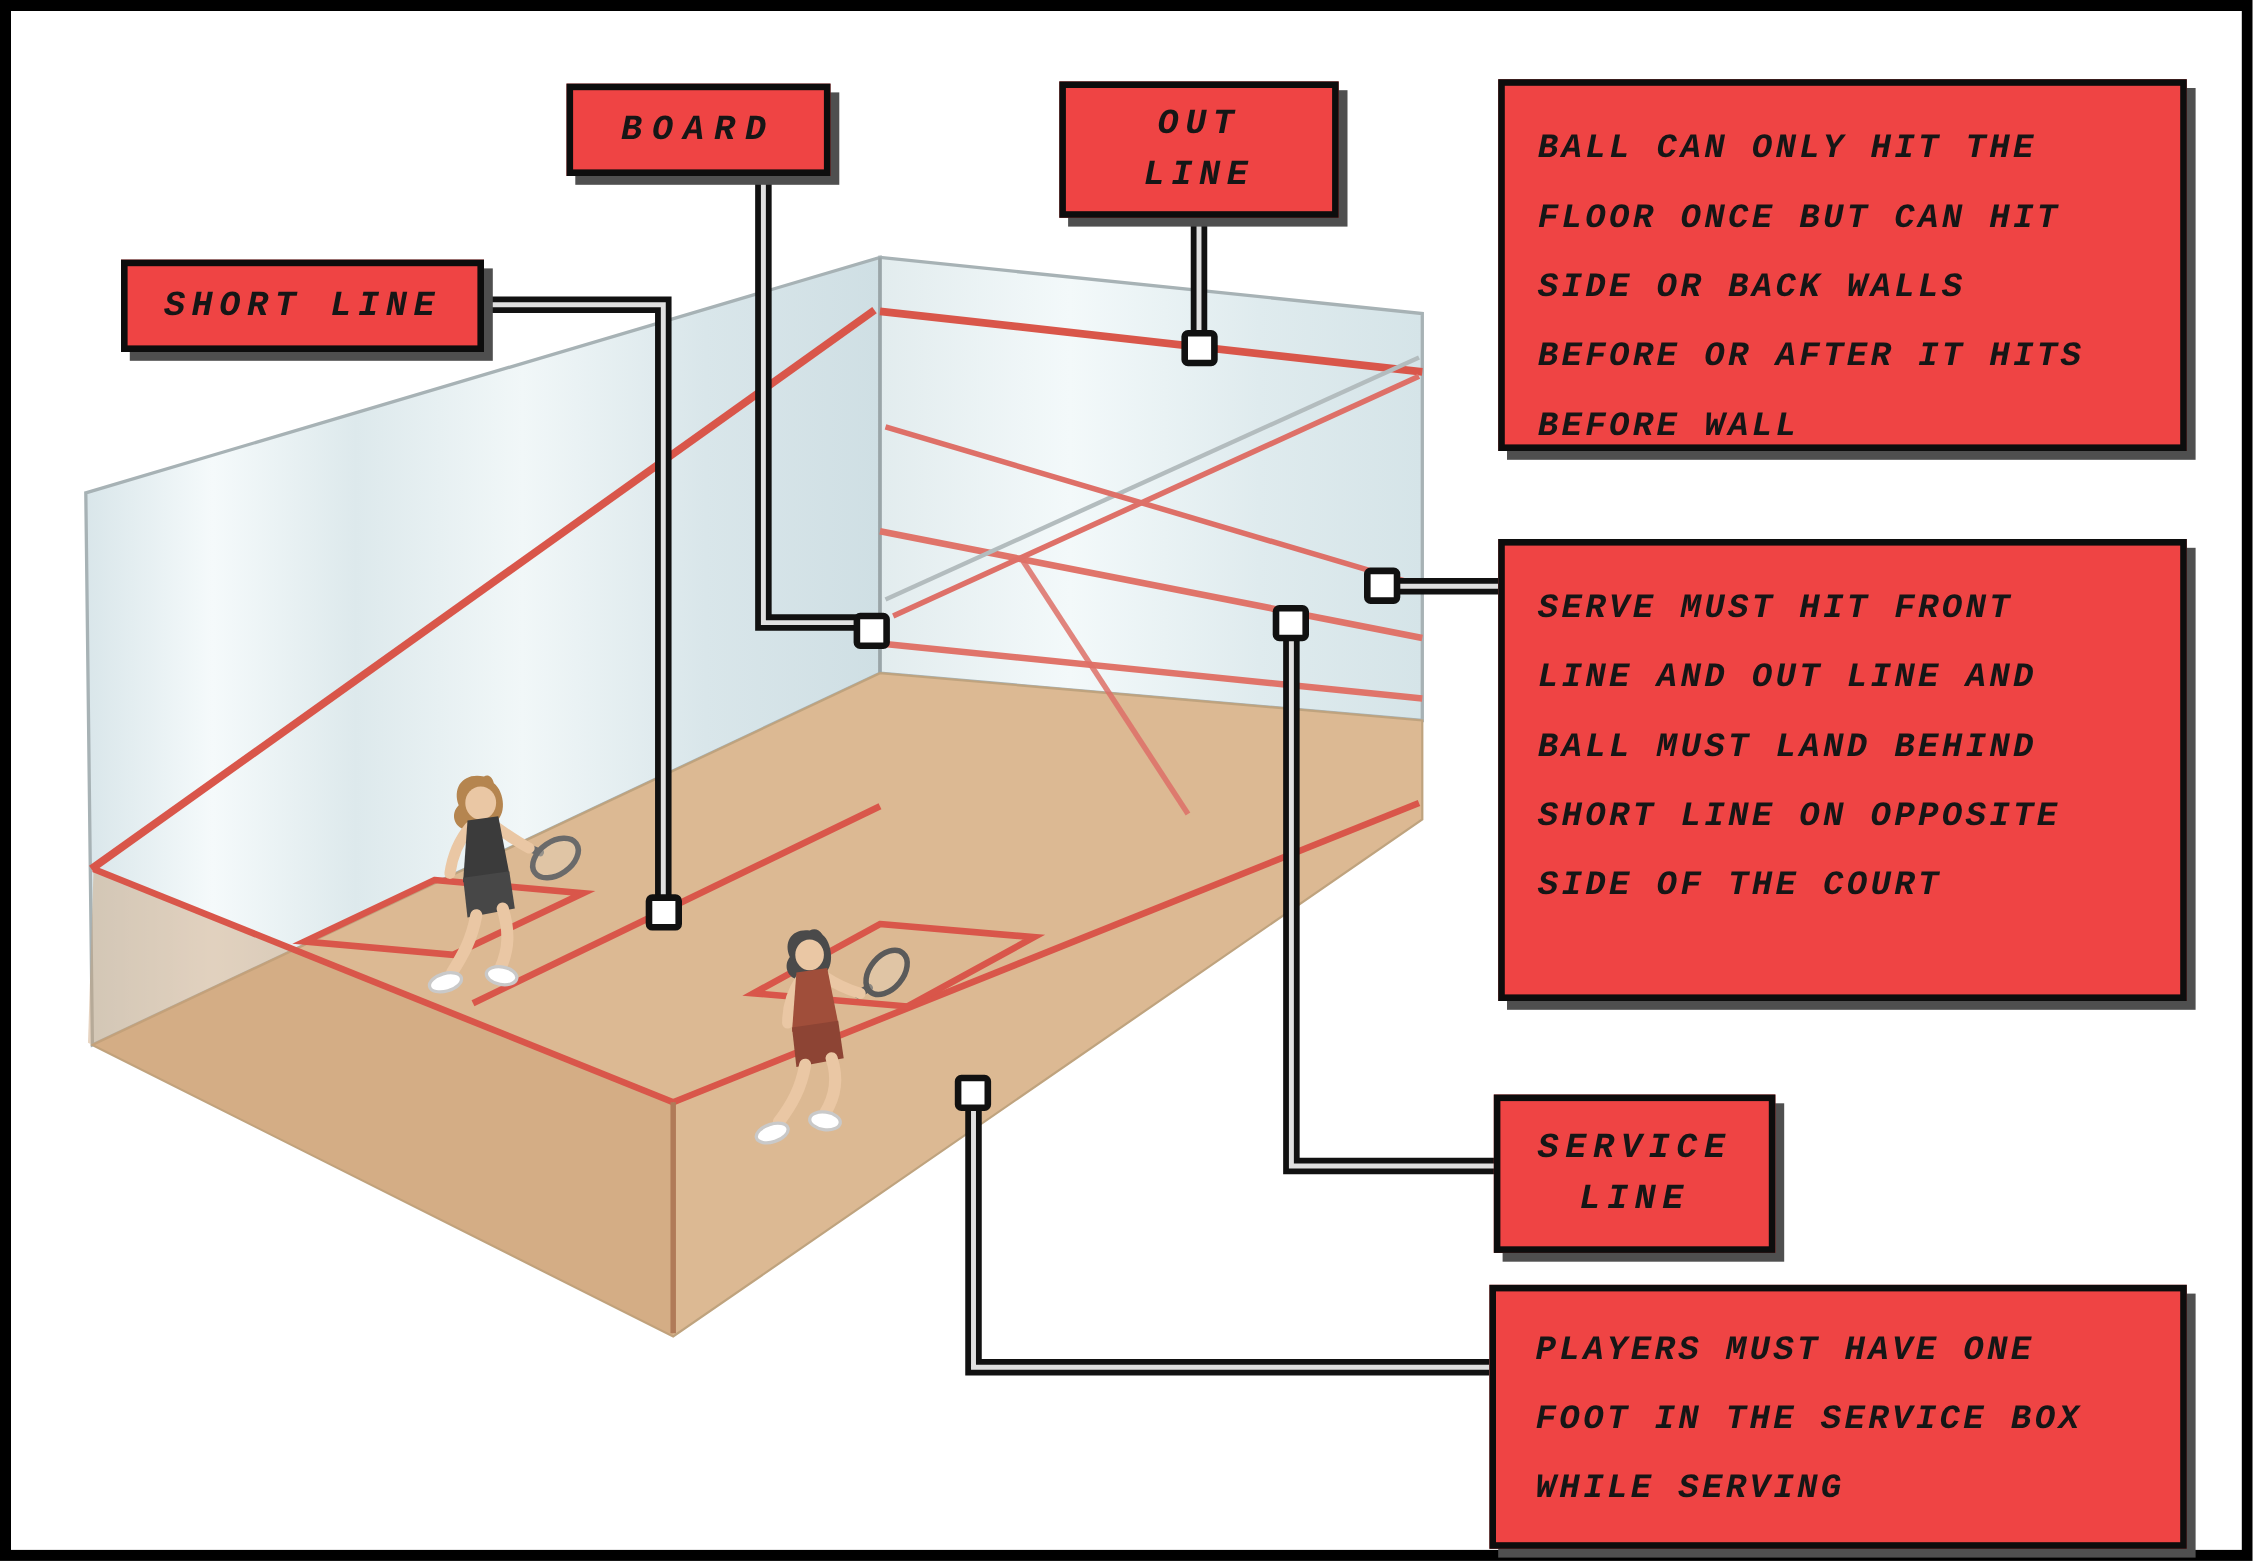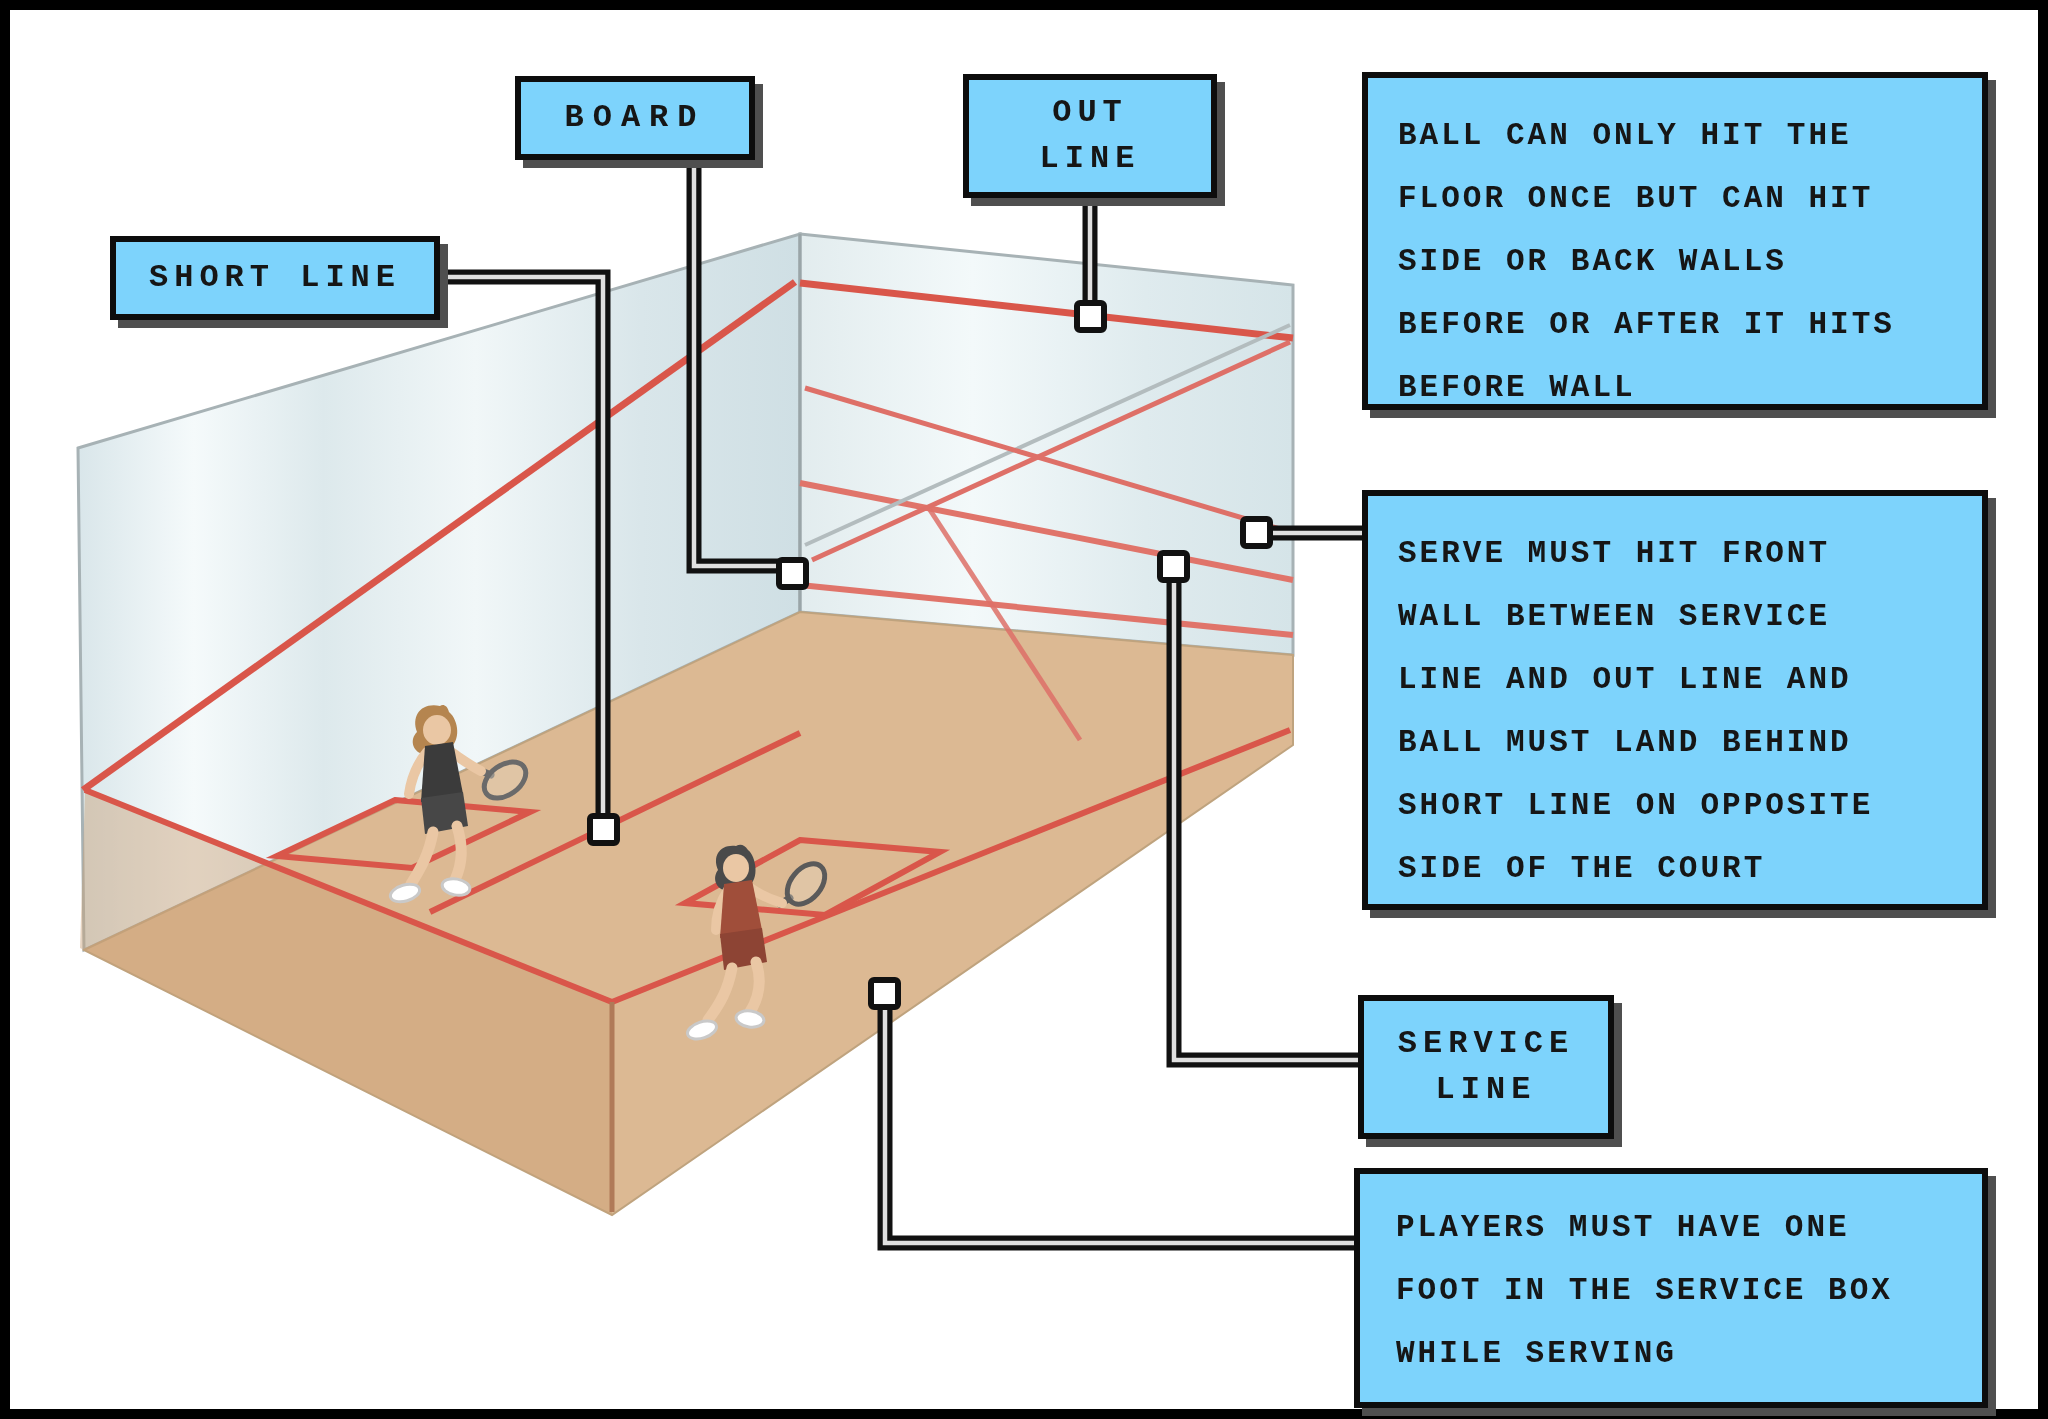--- a/index.html
+++ b/index.html
@@ -17,26 +17,27 @@
   }
   #court-svg {
     position: absolute;
     left: 0; top: 0;
     width: 2048px;
     height: 1419px;
   }
   .callout {
     position: absolute;
     box-sizing: border-box;
-    background: #7dd3fc;
+    background: #ef4444;
     border: 6px solid #0d0d0d;
     box-shadow: 8px 8px 0 #4f4f4f;
     color: #161616;
     font-weight: 700;
     z-index: 5;
+    font-style: italic;
   }
   .callout.center-label {
     display: flex;
     flex-direction: column;
     align-items: center;
     justify-content: center;
     text-align: center;
     font-size: 32px;
     letter-spacing: 6px;
     line-height: 46px;
@@ -186,21 +187,20 @@
   <div class="callout rule-box" style="left:1362px; top:72px; width:626px; height:338px;">
     <span class="rule-line">BALL CAN ONLY HIT THE</span>
     <span class="rule-line">FLOOR ONCE BUT CAN HIT</span>
     <span class="rule-line">SIDE OR BACK WALLS</span>
     <span class="rule-line">BEFORE OR AFTER IT HITS</span>
     <span class="rule-line">BEFORE WALL</span>
   </div>
 
   <div class="callout rule-box" style="left:1362px; top:490px; width:626px; height:420px;">
     <span class="rule-line">SERVE MUST HIT FRONT</span>
-    <span class="rule-line">WALL BETWEEN SERVICE</span>
     <span class="rule-line">LINE AND OUT LINE AND</span>
     <span class="rule-line">BALL MUST LAND BEHIND</span>
     <span class="rule-line">SHORT LINE ON OPPOSITE</span>
     <span class="rule-line">SIDE OF THE COURT</span>
   </div>
 
   <div class="callout center-label" style="left:1358px; top:965px; width:256px; height:144px;margin-top:30px;">
     <span class="label-line">SERVICE</span>
     <span class="label-line">LINE</span>
   </div>

